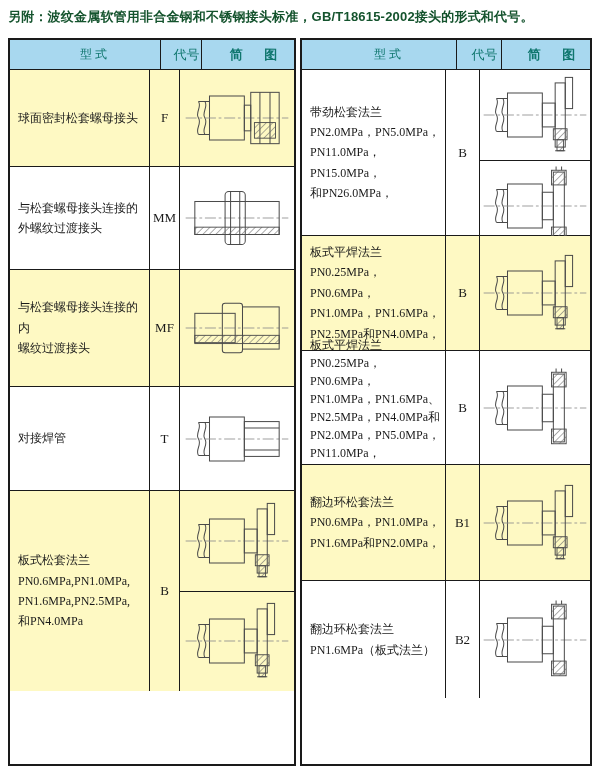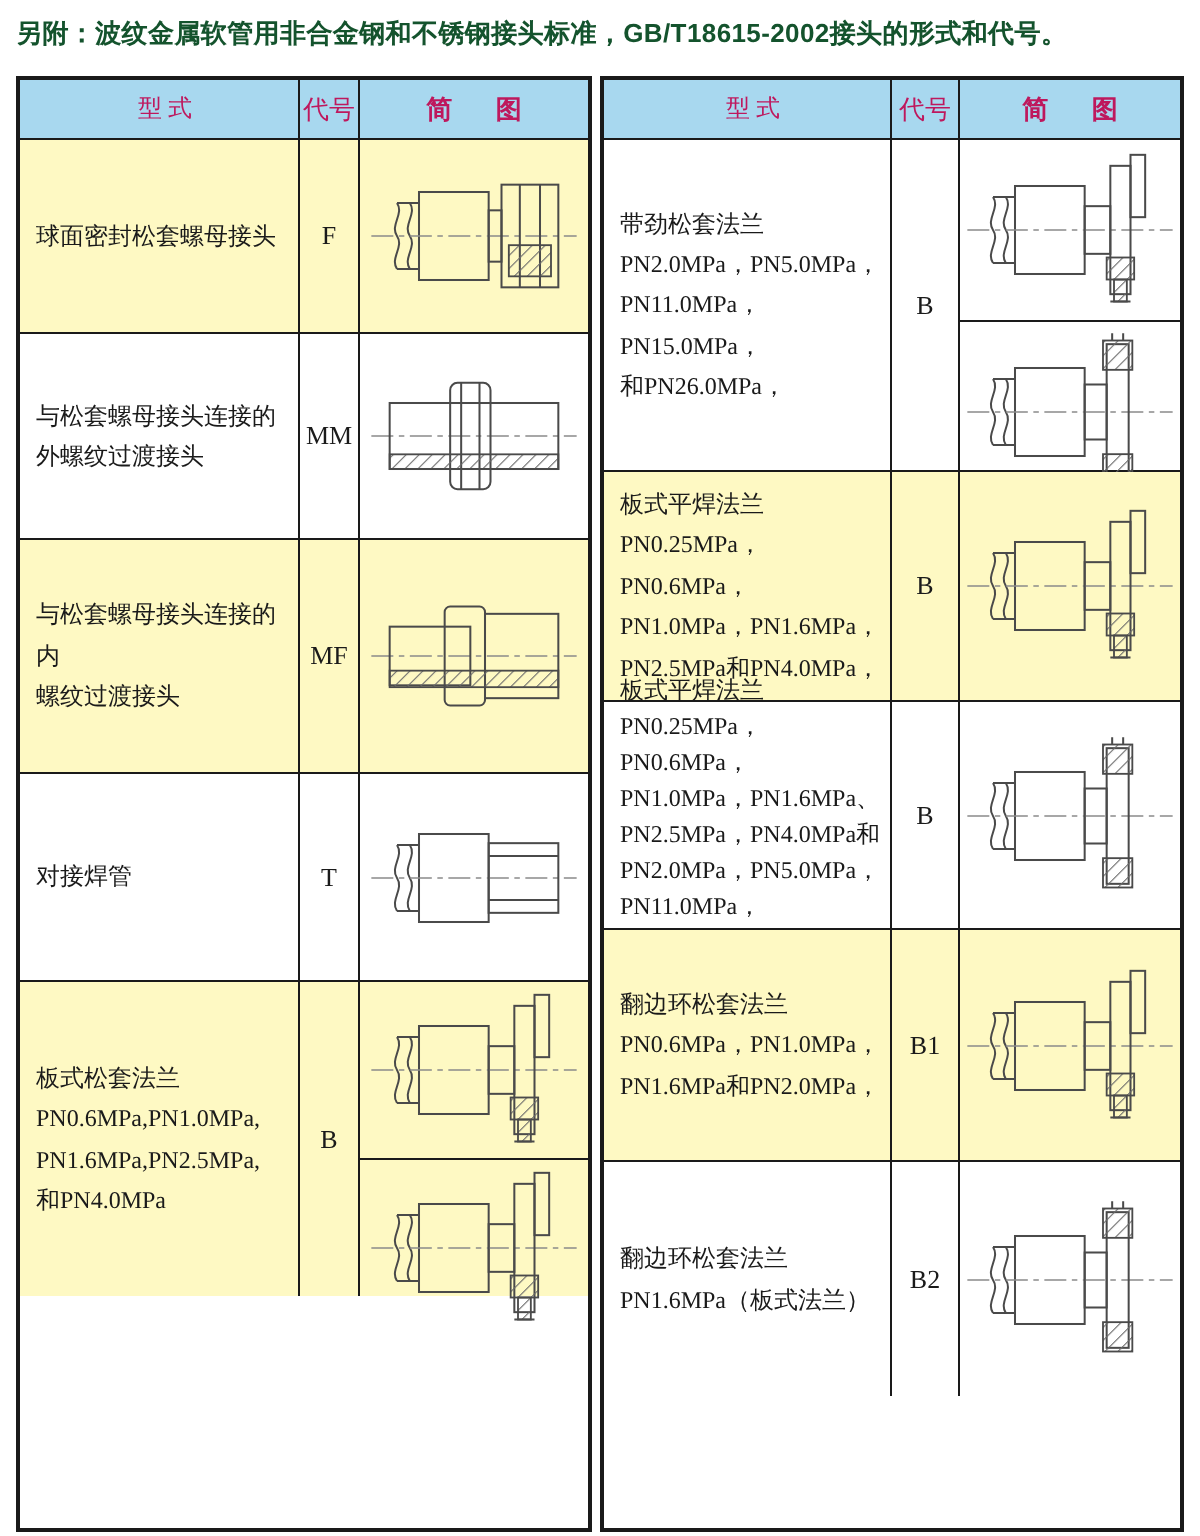--- a/index.html
+++ b/index.html
@@ -14,21 +14,21 @@
     letter-spacing:0.2px;
   }
   .tables { position:absolute; left:8px; top:38px; display:flex; gap:4px; }
   .tbl { border:2px solid #1a1a1a; background:#fff; display:flex; flex-direction:column; }
   .tbl.left  { width:288px; height:728px; }
   .tbl.right { width:292px; height:728px; }
   .trow { display:flex; border-bottom:1px solid #1a1a1a; }
   .trow:last-child { border-bottom:none; }
   .thead { background:#a8d8ef; height:30px; }
   .thead .c { display:flex; align-items:center; justify-content:center;
-    font:bold 13px "Liberation Sans", sans-serif; white-space:pre; color:#be185d; }
+    font:bold 13px "Liberation Sans", sans-serif; white-space:pre; color:#0f766e;margin-left:11px; }
   .c { border-right:1px solid #1a1a1a; }
   .c:last-child { border-right:none; }
   .left  .c.type { width:140px; } .left  .c.code { width:30px; }
   .right .c.type { width:144px; } .right .c.code { width:34px; }
   .c.diag { flex:1; display:flex; flex-direction:column; }
   .c.type { display:flex; align-items:center; padding-left:8px; padding-right:2px;
     font:12px/1.7 "Liberation Serif", serif; white-space:pre-line; }
   .c.type.tight { font:12px/1.5 "Liberation Serif", serif; }
   .c.code { display:flex; align-items:center; justify-content:center;
     font:13px "Liberation Serif", serif; }
@@ -166,21 +166,21 @@
         <div class="c code">T</div>
         <div class="c diag">
           <div class="sub">
             <svg class="d" width="110" height="86" viewBox="0 0 120 90">
                 <use href="#g-weld"></use>
               </svg>
           </div>
         </div>
       </div>
 
-      <div class="trow hl" style="height:157px">
+      <div class="trow hl" style="height:200px">
         <div class="c type">板式松套法兰
 PN0.6MPa,PN1.0MPa,
 PN1.6MPa,PN2.5MPa,
 和PN4.0MPa</div>
         <div class="c code">B</div>
         <div class="c diag">
           <div class="sub">
             <svg class="d" width="110" height="88" viewBox="0 0 120 90">
                 <use href="#g-flange"></use>
               </svg>

